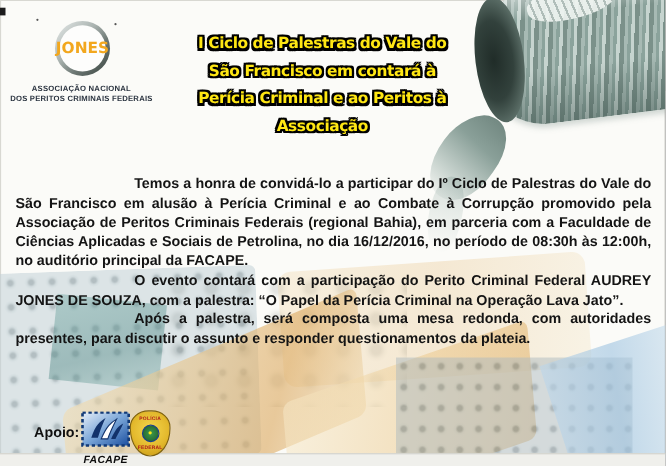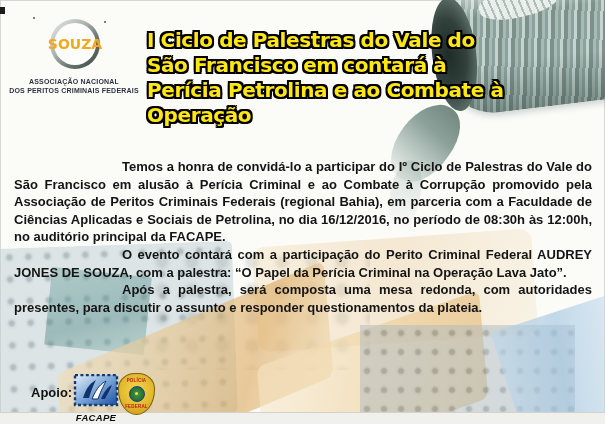--- a/index.html
+++ b/index.html
@@ -110,22 +110,22 @@
 
   
   .apcf{position:absolute;left:50px;top:19px;width:50px;height:50px;border-radius:50%;
     background:linear-gradient(315deg,#39443f 0%,#6b7672 35%,#aab3b0 60%,#e9edec 100%);
   }
   .apcf-inner{position:absolute;left:4px;top:4px;width:42px;height:42px;border-radius:50%;
     background:#fdfdfc;display:flex;align-items:center;justify-content:center;}
   .apcf-acronym{font-weight:bold;font-size:14px;letter-spacing:0;color:#f2a71e;font-family:"DejaVu Sans",sans-serif;}
   .org-name{position:absolute;left:8px;top:77px;width:132px;text-align:center;
     font-size:7px;font-weight:bold;color:#2b3440;line-height:9px;letter-spacing:.2px;}
-  .title{position:absolute;left:147px;top:28px;width:292px;text-align:left;
-    font-family:"DejaVu Sans",sans-serif;font-weight:bold;font-size:20px;line-height:25px;
+  .title{position:absolute;left:147px;top:28px;width:292px;text-align:center;
+    font-family:"DejaVu Sans",sans-serif;font-weight:bold;font-size:14px;line-height:25px;
     color:#ffe713;letter-spacing:-.4px;
     text-shadow:2px 0 0 #000,-2px 0 0 #000,0 2px 0 #000,0 -2px 0 #000,
       1px 1px 0 #000,-1px -1px 0 #000,1px -1px 0 #000,-1px 1px 0 #000,
       2px 2px 0 #000,-2px -2px 0 #000,2px -2px 0 #000,-2px 2px 0 #000;}
   .title-line{white-space:nowrap;}
 
   
   .body-text{position:absolute;left:14px;top:158px;width:578px;
     font-size:13px;line-height:17.6px;font-weight:bold;color:#141414;text-align:justify;}
   .body-text p{margin:0;text-indent:108px;}
@@ -171,33 +171,33 @@
     <div class="can-body">
       <div class="can-opening"></div>
       <div class="can-graffiti"></div>
     </div>
   </div>
   <div class="water-stream"></div>
   <div class="water-stream-tail"></div>
 
   <div class="apcf">
     <div class="apcf-inner">
-      <span class="apcf-acronym">SOUZA</span>
+      <span class="apcf-acronym">JONES</span>
     </div>
   </div>
   <div class="org-name">
     <div>ASSOCIAÇÃO NACIONAL</div>
     <div>DOS PERITOS CRIMINAIS FEDERAIS</div>
   </div>
 
   <div class="title">
     <div class="title-line">I Ciclo de Palestras do Vale do</div>
     <div class="title-line">São Francisco em contará à</div>
-    <div class="title-line">Perícia Petrolina e ao Combate à</div>
-    <div class="title-line">Operação</div>
+    <div class="title-line">Perícia Criminal e ao Peritos à</div>
+    <div class="title-line">Associação</div>
   </div>
 
   <div class="body-text">
     <p>Temos a honra de convidá-lo a participar do Iº Ciclo de Palestras do Vale do São Francisco em alusão à Perícia Criminal e ao Combate à Corrupção promovido pela Associação de Peritos Criminais Federais (regional Bahia), em parceria com a Faculdade de Ciências Aplicadas e Sociais de Petrolina, no dia 16/12/2016, no período de 08:30h às 12:00h, no auditório principal da FACAPE.</p>
     <p>O evento contará com a participação do Perito Criminal Federal AUDREY JONES DE SOUZA, com a palestra: “O Papel da Perícia Criminal na Operação Lava Jato”.</p>
     <p>Após a palestra, será composta uma mesa redonda, com autoridades presentes, para discutir o assunto e responder questionamentos da plateia.</p>
   </div>
 
   <div class="apoio">Apoio:</div>
 

